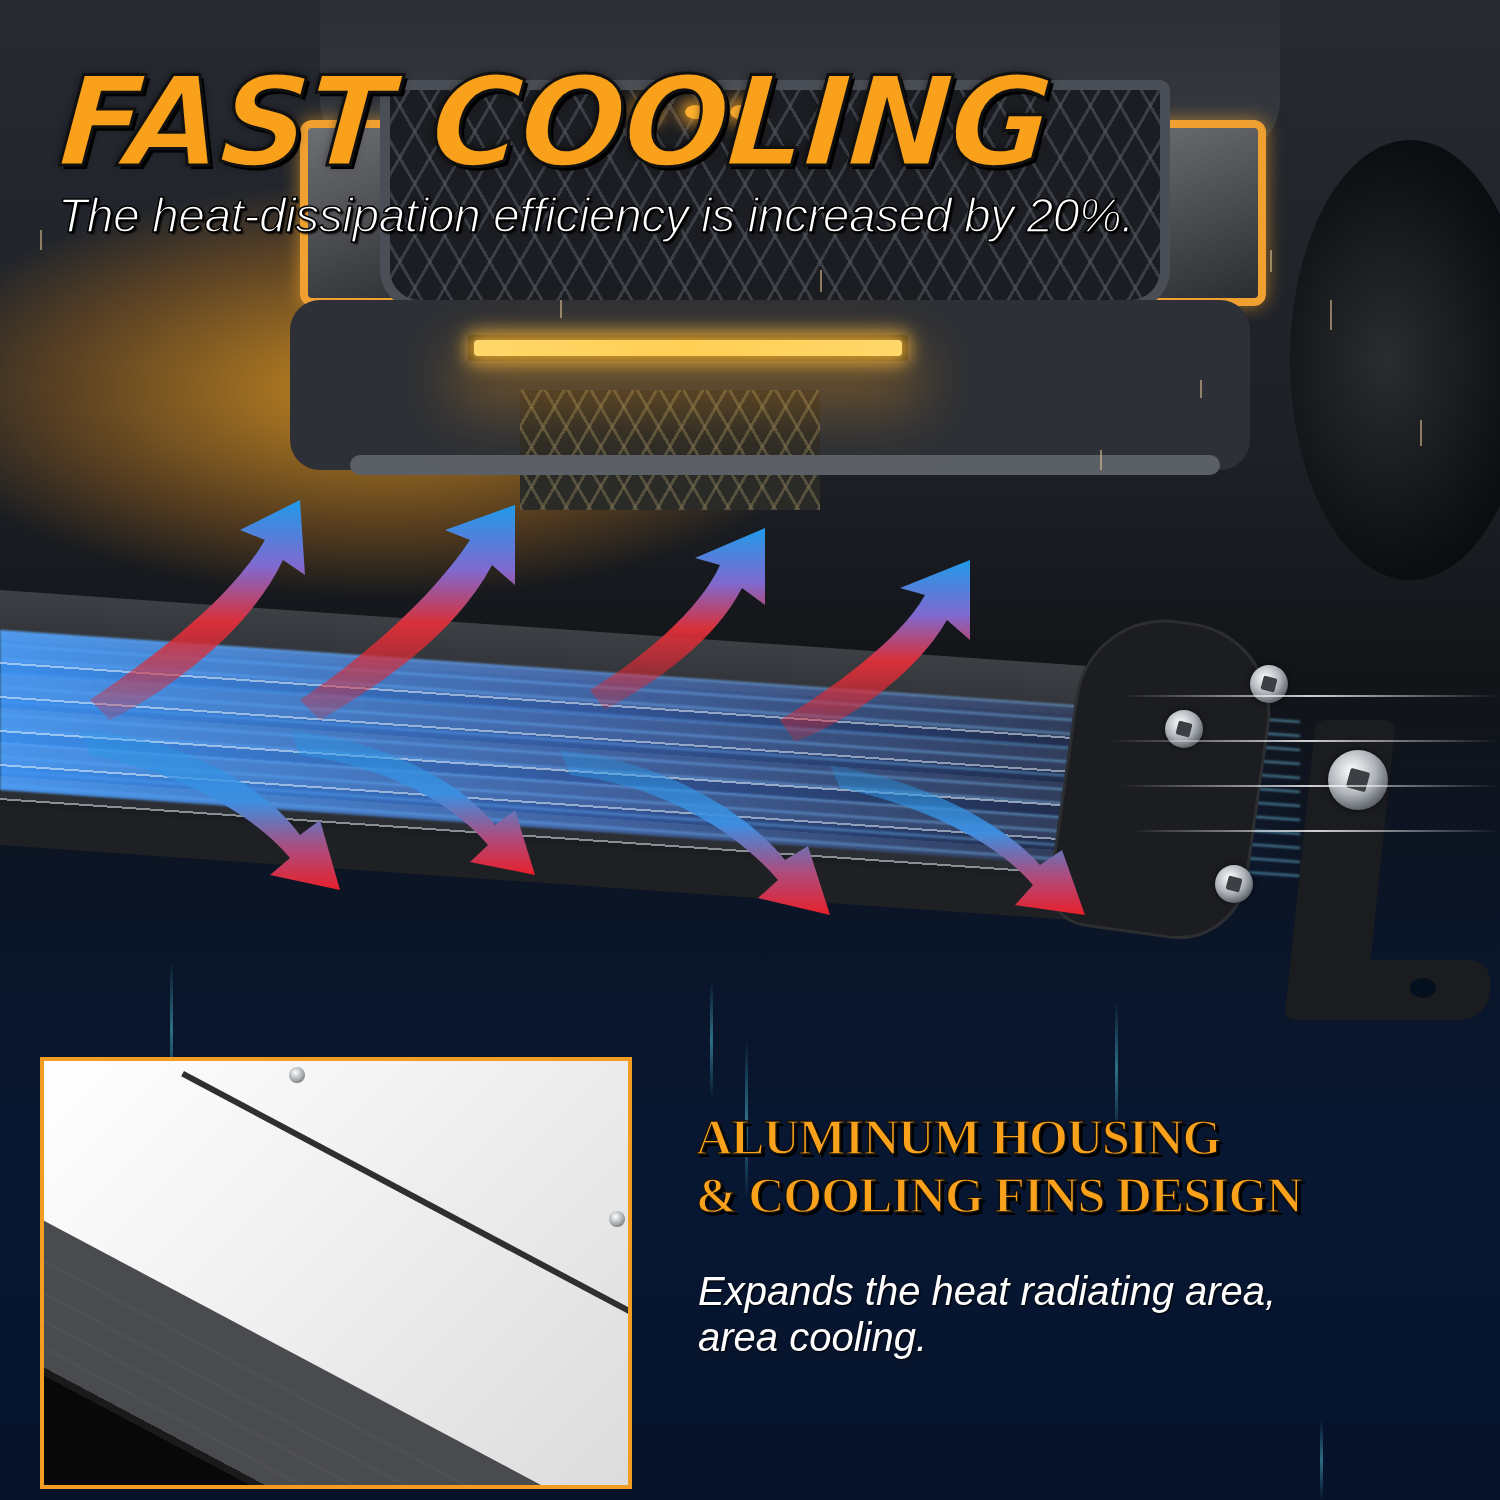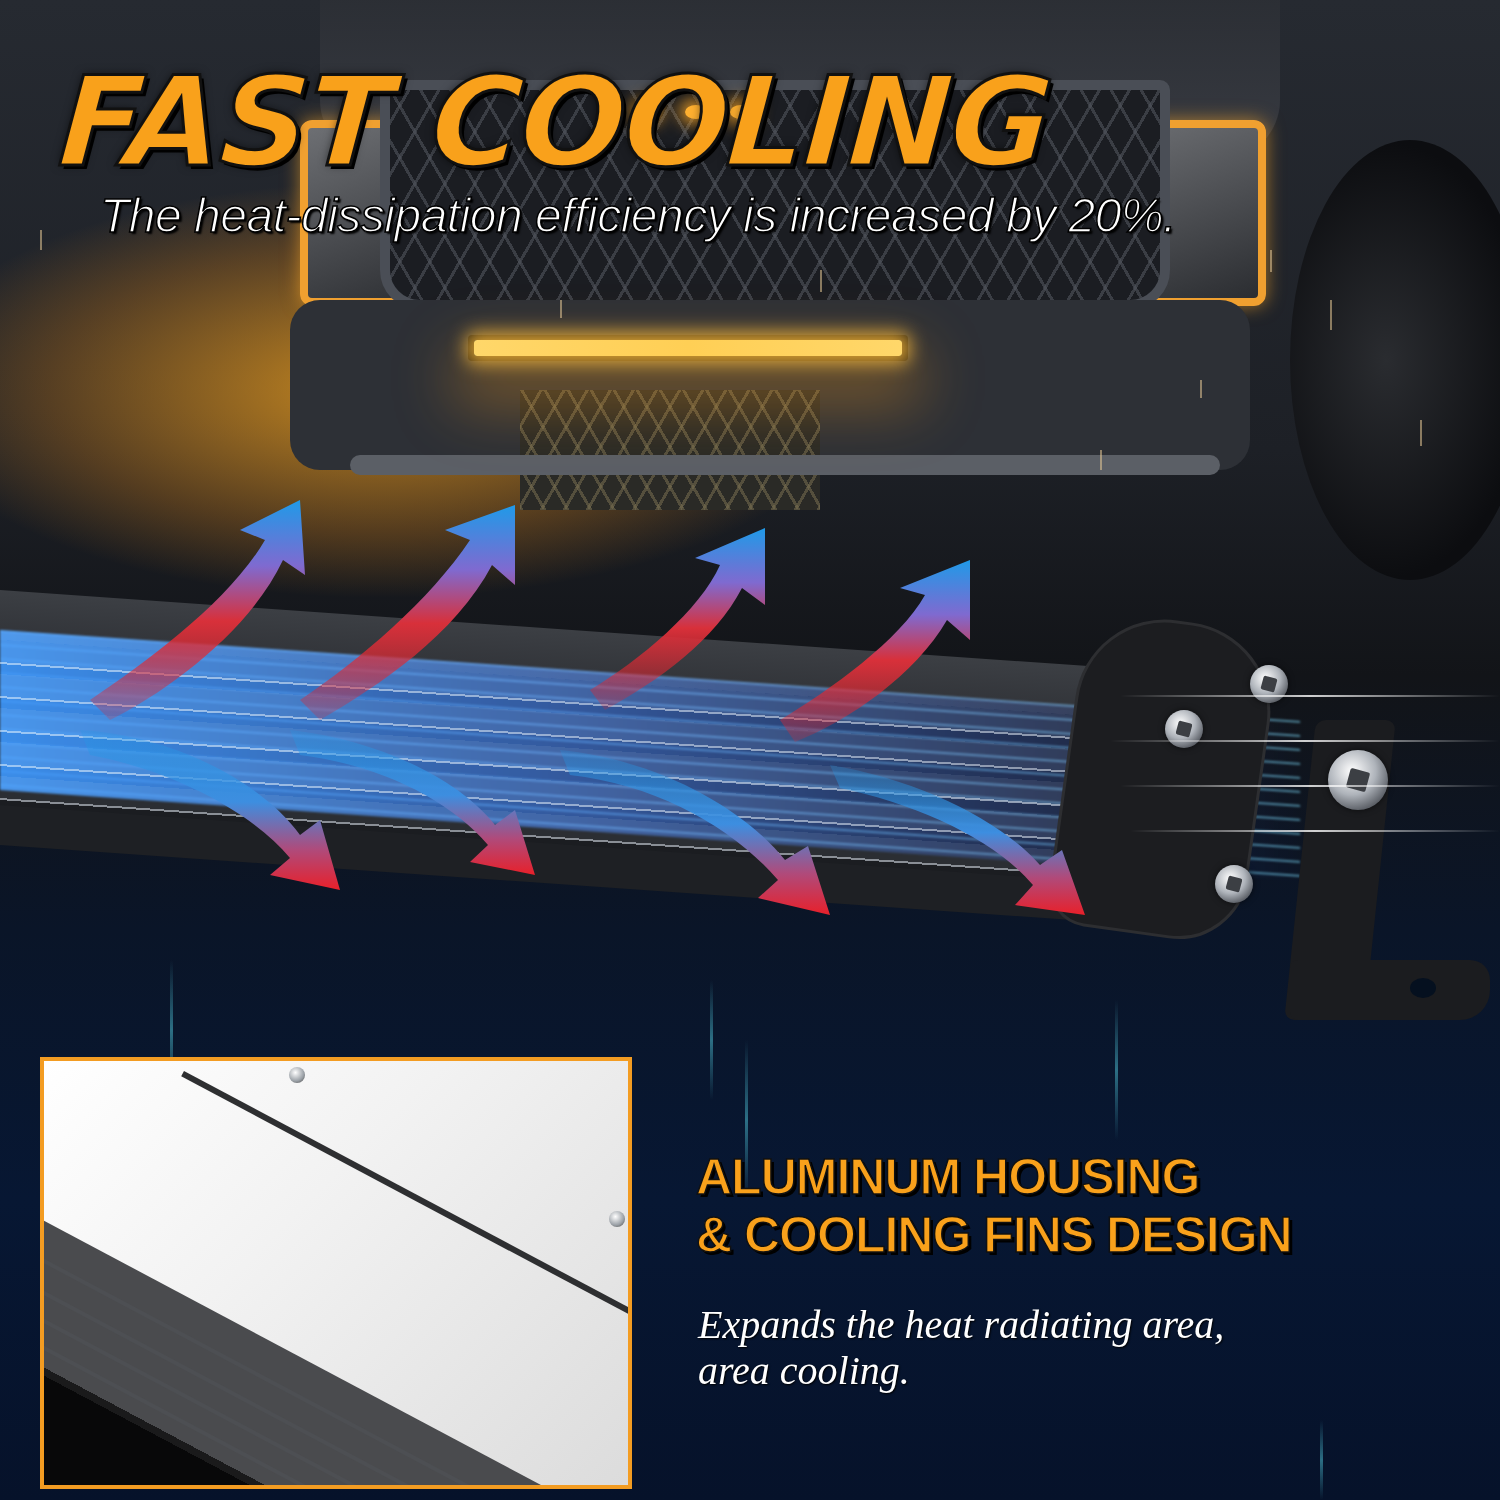--- a/index.html
+++ b/index.html
@@ -25,21 +25,21 @@
       repeating-linear-gradient(-60deg, rgba(120,110,80,.55) 0 3px, transparent 3px 20px),
       #2a2a26; }
   .tire-r { position: absolute; left: 1060px; top: 140px; width: 240px; height: 440px; background: radial-gradient(ellipse at 40% 50%, #2a2c30, #0c0d10 70%); border-radius: 50%; }
   .led-bar-body { position: absolute; left: 468px; top: 335px; width: 440px; height: 26px; background: #111; border-radius: 4px; }
   .led-strip { position: absolute; left: 474px; top: 340px; width: 428px; height: 16px; background: linear-gradient(90deg, #ffd76a, #ffcf55, #ffd76a); border-radius: 3px; box-shadow: 0 0 18px 8px rgba(255,190,60,.8), 0 30px 60px 20px rgba(255,160,30,.35); }
   .rain { position: absolute; width: 2px; background: rgba(230,200,150,.55); }
 
   
   .title { position: absolute; left: 60px; top: 60px; font-family: "DejaVu Sans", sans-serif; font-weight: 900; font-style: italic; font-size: 124px; letter-spacing: -2px; color: #f9a11b;
     -webkit-text-stroke: 3px #111; text-shadow: 4px 4px 0 #000, 0 0 10px rgba(0,0,0,.6); line-height: 1; transform: skewX(-4deg); }
-  .subtitle { position: absolute; left: 58px; top: 188px; font-family: "Liberation Sans", sans-serif; font-style: italic; font-size: 48px; color: #fff; -webkit-text-stroke: 1.5px #000; text-shadow: 2px 2px 2px #000; letter-spacing: -0.5px; margin-left: 42px; }
+  .subtitle { position: absolute; left: 58px; top: 188px; font-family: "Liberation Sans", sans-serif; font-style: italic; font-size: 48px; color: #fff; -webkit-text-stroke: 1.5px #000; text-shadow: 2px 2px 2px #000; letter-spacing: -0.5px; }
 
   
   .product { position: absolute; left: 0; top: 590px; width: 1120px; height: 300px; }
   .bar-top { position: absolute; left: 0; top: 0; width: 1100px; height: 80px; background: linear-gradient(180deg, #3c3f44, #2a2c31); transform: skewY(4deg); transform-origin: left top; border-radius: 0 12px 0 0; }
   .bar-fins { position: absolute; left: 0; top: 50px; width: 1100px; height: 170px; transform: skewY(4deg); transform-origin: left top;
     background: repeating-linear-gradient(180deg, #2b2e33 0 22px, #8a8f96 22px 24px, #1b1d21 24px 34px); }
   .bar-bottom { position: absolute; left: 0; top: 215px; width: 1100px; height: 40px; background: #1e2024; transform: skewY(4deg); transform-origin: left top; }
   .speed-lines { position: absolute; left: 0; top: 40px; width: 1300px; height: 160px; transform: skewY(4deg); transform-origin: left top;
     background:
       linear-gradient(90deg, rgba(40,140,255,.9), rgba(50,120,255,.55) 45%, rgba(30,80,220,.25) 80%, rgba(0,0,0,0)),
@@ -66,22 +66,22 @@
   
   .inset { position: absolute; left: 40px; top: 1057px; width: 592px; height: 432px; border: 4px solid #f39c22; box-sizing: border-box; overflow: hidden; background: linear-gradient(135deg, #ffffff 0%, #f2f2f2 40%, #dcdcdc 100%); }
   .inset-bar { position: absolute; left: -150px; top: 80px; width: 1000px; height: 360px; transform: rotate(28deg); transform-origin: left top;
     background:
       linear-gradient(180deg, #4a4b4e 0 36%, #1a1a1b 36% 38%, #080809 38% 100%); }
   .inset-fin { position: absolute; left: -150px; width: 1000px; height: 4px; background: #4d4f53; transform: rotate(28deg); transform-origin: left top; }
   .inset-ridge { position: absolute; left: 140px; top: 10px; width: 780px; height: 6px; background: #2e2f31; transform: rotate(28deg); transform-origin: left top; }
   .inset-screw { position: absolute; width: 16px; height: 16px; border-radius: 50%; background: radial-gradient(circle at 40% 35%, #fff, #9aa0a6 60%, #555 90%); }
 
   
-  .feat-title { position: absolute; left: 696px; top: 1148px; font-family: Liberation Sans, sans-serif; font-weight: 900; font-size: 50px; line-height: 58px; color: #f9a11b; -webkit-text-stroke: 1.5px #111; text-shadow: 3px 3px 0 #000; letter-spacing: -1px; }
-  .feat-desc { position: absolute; left: 698px; top: 1268px; font-family: Liberation Serif, serif; font-style: italic; font-size: 40px; line-height: 46px; color: #fff; text-shadow: 1px 1px 2px #000; margin-top: 34px; }
+  .feat-title { position: absolute; left: 696px; top: 1108px; font-family: Liberation Serif, serif; font-weight: 900; font-size: 50px; line-height: 58px; color: #f9a11b; -webkit-text-stroke: 1.5px #111; text-shadow: 3px 3px 0 #000; letter-spacing: -1px; }
+  .feat-desc { position: absolute; left: 698px; top: 1268px; font-family: Liberation Sans, sans-serif; font-style: italic; font-size: 40px; line-height: 46px; color: #fff; text-shadow: 1px 1px 2px #000; }
 </style>
 </head>
 <body>
 
 <div class="canvas">
 
   <div class="truck">
     <div class="truck-hood"></div>
     <div class="tire-r"></div>
     <div class="headlight" style="left:70px;"></div>

